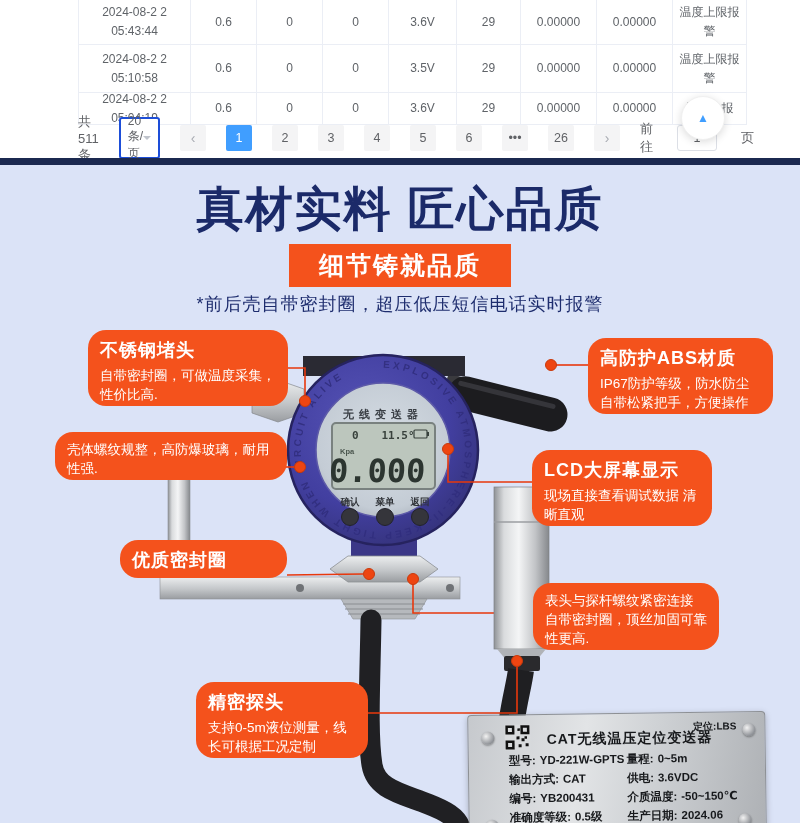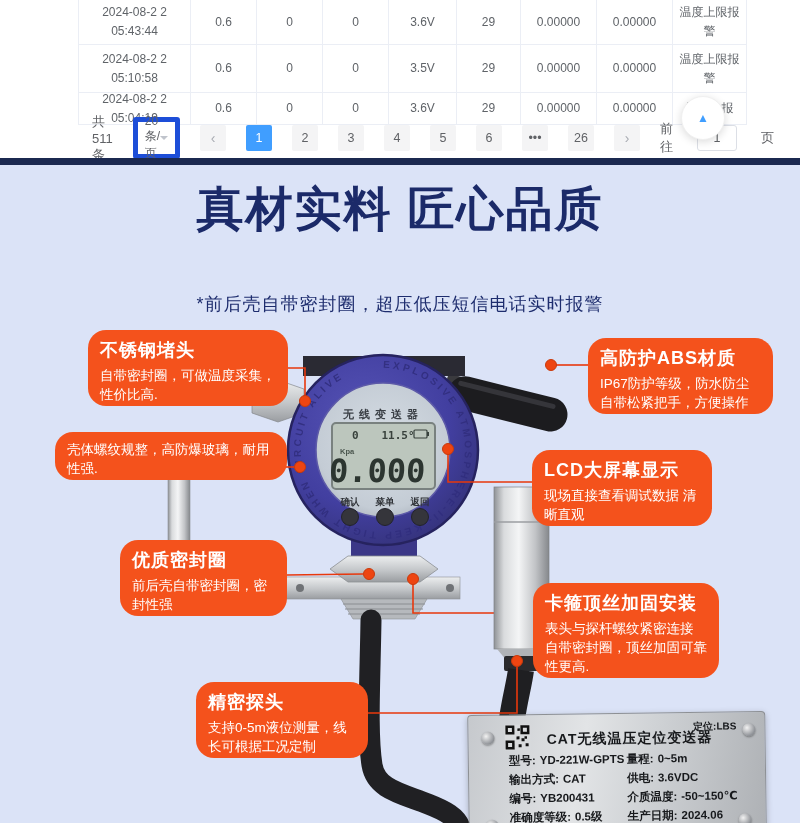--- a/index.html
+++ b/index.html
@@ -11,24 +11,24 @@
   .table-panel { position:absolute; left:0; top:0; width:800px; height:158px; background:#fff; }
   .tbl { position:absolute; left:78px; top:0; width:747px; }
   .tr { display:flex; border-left:1px solid #ebeef5; background:#fff; }
   .td { display:flex; align-items:center; justify-content:center; text-align:center;
         border-right:1px solid #ebeef5; border-bottom:1px solid #ebeef5;
         font-size:12px; color:#5f6368; line-height:1.55; padding:2px 5px; }
   .tr1 { height:45px; } .tr2 { height:48px; } .tr3 { height:32px; }
   .c0{width:112px;} .c1{width:66px;} .c2{width:66px;} .c3{width:66px;} .c4{width:68px;}
   .c5{width:64px;} .c6{width:76px;} .c7{width:76px;} .c8{width:74px;}
 
-  .pagination { position:absolute; left:92px; top:123px; width:668px; height:30px;
+  .pagination { position:absolute; left:78px; top:123px; width:668px; height:30px;
                 display:flex; align-items:center; justify-content:flex-start; gap:20px;
                 font-size:13px; color:#606266; }
-  .pgsize { width:88px; height:42px; border:5px solid #1d4ed8; border-radius:3px;
+  .pgsize { width:88px; height:42px; border:2px solid #1d4ed8; border-radius:3px;
             display:flex; align-items:center; justify-content:space-between;
             padding:0 7px; font-size:12px; color:#606266; background:#fff; cursor:pointer; }
   .sel-arrow { width:0; height:0; border:4px solid transparent; border-top-color:#c0c4cc; margin-top:4px; }
   .pg { min-width:26px; height:26px; line-height:26px; text-align:center; background:#f4f4f5;
         color:#606266; border-radius:2px; font-size:12.5px; padding:0 4px; cursor:pointer; border:none; }
   .pg.active { background:#409eff; color:#fff; }
   .pg.nav { background:#f4f4f5; color:#a8abb2; font-size:14px; }
   .goto-input { width:40px; height:26px; border:1px solid #dcdfe6; border-radius:3px;
                 text-align:center; font-size:12.5px; color:#606266; margin:0 4px; }
   .backtop { position:absolute; left:681px; top:96px; width:44px; height:44px; border-radius:50%;
@@ -147,20 +147,21 @@
 
     <button class="backtop">
       <span>▲</span>
     </button>
   </section>
 
   <div class="divider"></div>
 
   <section class="promo">
     <div class="hero-title">真材实料 匠心品质</div>
+    <div class="hero-badge">细节铸就品质</div>
     <div class="hero-sub">*前后壳自带密封圈，超压低压短信电话实时报警</div>
 
     <svg class="scene" viewBox="0 0 800 500">
       <defs>
         <radialGradient id="ringGrad" cx="40%" cy="35%" r="75%">
           <stop offset="0%" stop-color="#5653b6"></stop>
             <stop offset="60%" stop-color="#423fa0"></stop>
             <stop offset="100%" stop-color="#323073"></stop>
         </radialGradient>
         <radialGradient id="faceGrad" cx="50%" cy="45%" r="65%">
@@ -262,36 +263,34 @@
 
     <div class="callout co-l1">
       <h4>不锈钢堵头</h4>
       <p>自带密封圈，可做温度采集，性价比高.</p>
     </div>
     <div class="callout co-l2">
       <p>壳体螺纹规整，高防爆玻璃，耐用性强.</p>
     </div>
     <div class="callout co-l3">
       <h4>优质密封圈</h4>
-      <p>前后壳自带密封圈，密封性强</p>
     </div>
     <div class="callout co-l4">
       <h4>精密探头</h4>
       <p>支持0-5m液位测量，线长可根据工况定制</p>
     </div>
     <div class="callout co-r1">
       <h4>高防护ABS材质</h4>
       <p>IP67防护等级，防水防尘 自带松紧把手，方便操作</p>
     </div>
     <div class="callout co-r2">
       <h4>LCD大屏幕显示</h4>
       <p>现场直接查看调试数据 清晰直观</p>
     </div>
     <div class="callout co-r3">
-      <h4>卡箍顶丝加固安装</h4>
       <p>表头与探杆螺纹紧密连接 自带密封圈，顶丝加固可靠性更高.</p>
     </div>
 
     <div class="nameplate">
       <div class="screw s1"></div>
       <div class="screw s2"></div>
       <div class="screw s3"></div>
       <div class="screw s4"></div>
       <div class="np-corner">定位:LBS</div>
       <svg class="np-qr" width="26" height="26" viewBox="0 0 26 26">

